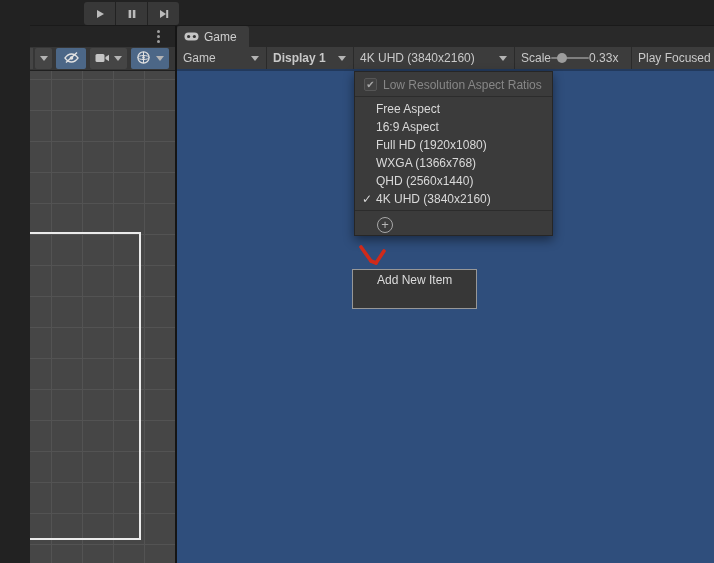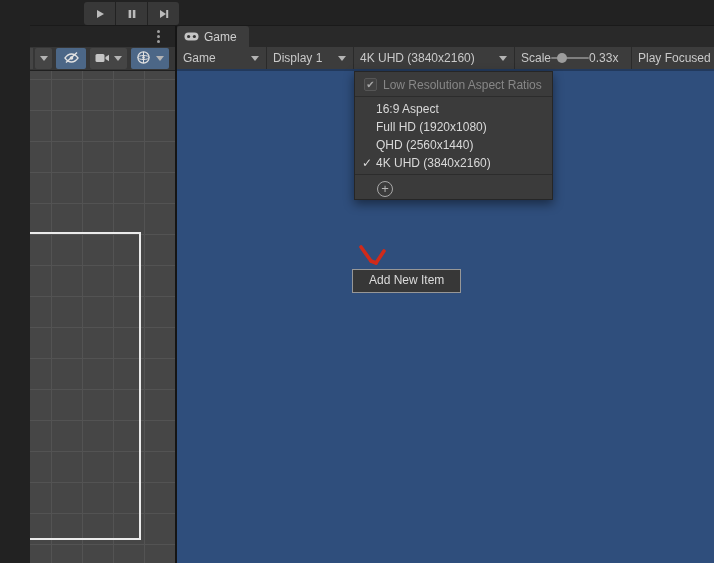--- a/index.html
+++ b/index.html
@@ -41,21 +41,21 @@
   }
   .canvas-rect { position:absolute; left:-5px; top:161px; width:116px; height:308px; border:2px solid #ebebeb; }
 
   
   .game-panel { position:absolute; left:145px; top:26px; width:569px; height:537px; border-left:2px solid #151515; }
   .gp-tabstrip { position:relative; height:21px; background:#292929; }
   .game-tab { position:absolute; left:0; top:0; width:72px; height:21px; background:#3c3c3c; border-radius:3px 3px 0 0; display:flex; align-items:center; gap:5px; padding-left:7px; color:#cfcfcf; }
   .gp-toolbar { display:flex; height:22px; background:#3c3c3c; align-items:stretch; }
   .dd { display:flex; align-items:center; justify-content:space-between; padding:0 7px 0 6px; border-right:1px solid #2a2a2a; cursor:pointer; }
   .dd-game    { width:90px; }
-  .dd-display { width:87px; }
+  .dd-display { width:87px;font-weight:bold; }
   .dd-aspect  { width:161px; }
   .scale-group{ width:117px; display:flex; align-items:center; gap:0; padding:0 6px; border-right:1px solid #2a2a2a; }
   .slider { position:relative; width:38px; height:12px; }
   .slider .track { position:absolute; left:0; right:0; top:5px; height:2px; background:#7f7f7f; border-radius:1px; }
   .slider .knob { position:absolute; left:6px; top:1px; width:10px; height:10px; border-radius:50%; background:#9d9d9d; }
   .dd-playfocused { flex:1; border-right:none; }
   .viewport { height:494px; background:#2f4e7c; border-top:2px solid #203ciele; border-top:2px solid #22395c; }
 
   
   .menu { position:absolute; left:324px; top:71px; width:199px; background:#3b3b3b; border:1px solid #262626; box-shadow:0 4px 10px rgba(0,0,0,.45); z-index:10; padding-top:3px; }
@@ -64,21 +64,21 @@
   .checkbox.checked { background:#424242; border-color:#565656; }
   .menu-toggle-row .lbl { color:#d6d6d6; }
   .menu-toggle-row.disabled .lbl { color:#878787; }
   .menu-sep { height:1px; background:#2c2c2c; margin:2px 0 3px 0; }
   .menu-item { position:relative; height:18px; line-height:18px; padding-left:21px; color:#d9d9d9; cursor:pointer; }
   .menu-item .check { position:absolute; left:7px; top:0; width:12px; color:#d9d9d9; }
   .menu-plus-row { height:21px; display:flex; align-items:center; padding-left:22px; }
   .plus-btn { width:16px; height:16px; border:1.5px solid #a8a8a8; border-radius:50%; color:#b5b5b5; display:flex; align-items:center; justify-content:center; font-size:13px; line-height:13px; cursor:pointer; background:transparent; }
 
   
-  .tooltip { position:absolute; left:322px; top:269px; height:24px; line-height:20px; padding:0 16px; background:#373737; border:1px solid #979797; color:#dcdcdc; z-index:20; white-space:nowrap; }
+  .tooltip { position:absolute; left:322px; top:269px; height:40px; line-height:20px; padding:0 24px; background:#373737; border:1px solid #979797; color:#dcdcdc; z-index:20; white-space:nowrap; }
   .arrow-svg { position:absolute; left:325px; top:240px; z-index:30; pointer-events:none; }
 </style>
 </head>
 <body>
 
 <div class="screen">
 
   <div class="topbar">
     <div class="transport">
       <div class="t-btn">
@@ -203,25 +203,33 @@
     <div class="menu-toggle-row disabled">
       <span class="checkbox checked">
           <span>✔</span>
         </span>
       <span class="lbl">Low Resolution Aspect Ratios</span>
     </div>
     <div class="menu-sep"></div>
 
     <div class="menu-item">
       <span class="check"></span>
+      <span>Free Aspect</span>
+    </div>
+    <div class="menu-item">
+      <span class="check"></span>
       <span>16:9 Aspect</span>
     </div>
     <div class="menu-item">
       <span class="check"></span>
       <span>Full HD (1920x1080)</span>
+    </div>
+    <div class="menu-item">
+      <span class="check"></span>
+      <span>WXGA (1366x768)</span>
     </div>
     <div class="menu-item">
       <span class="check"></span>
       <span>QHD (2560x1440)</span>
     </div>
     <div class="menu-item">
       <span class="check">✓</span>
       <span>4K UHD (3840x2160)</span>
     </div>
 

